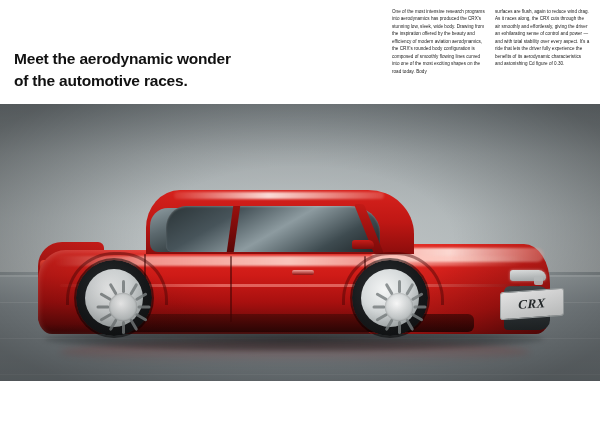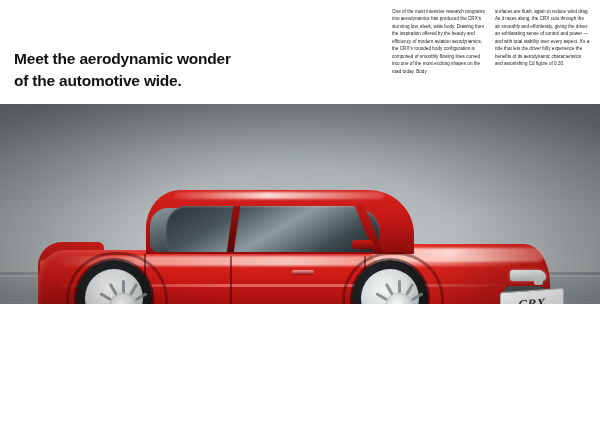--- a/index.html
+++ b/index.html
@@ -6,21 +6,21 @@
     margin: 0;
     padding: 0;
     background: #ffffff;
   }
   body {
     font-family: "Liberation Sans", sans-serif;
   }
   .page {
     position: relative;
     width: 600px;
-    height: 304px;
+    height: 381px;
     background: #ffffff;
     overflow: hidden;
   }
 
   
   .headline {
     position: absolute;
     left: 14px;
     top: 48px;
     width: 360px;
@@ -395,21 +395,21 @@
     border-radius: 50%;
   }
 </style>
 </head>
 <body>
 
 <div class="page">
 
   <div class="headline">
     <span class="line">Meet the aerodynamic wonder</span>
-    <span class="line">of the automotive wide.</span>
+    <span class="line">of the automotive races.</span>
   </div>
 
   <div class="copy-block">
     <div class="copy-col">One of the most intensive research programs into aerodynamics has produced the CRX's stunning low, sleek, wide body. Drawing from the inspiration offered by the beauty and efficiency of modern aviation aerodynamics, the CRX's rounded body configuration is composed of smoothly flowing lines curved into one of the most exciting shapes on the road today. Body</div>
     <div class="copy-col">surfaces are flush, again to reduce wind drag. As it races along, the CRX cuts through the air smoothly and effortlessly, giving the driver an exhilarating sense of control and power — and with total stability over every aspect. It's a ride that lets the driver fully experience the benefits of its aerodynamic characteristics and astonishing Cd figure of 0.30.</div>
   </div>
 
   <div class="photo">
     <div class="backdrop"></div>
     <div class="backdrop-bands"></div>

